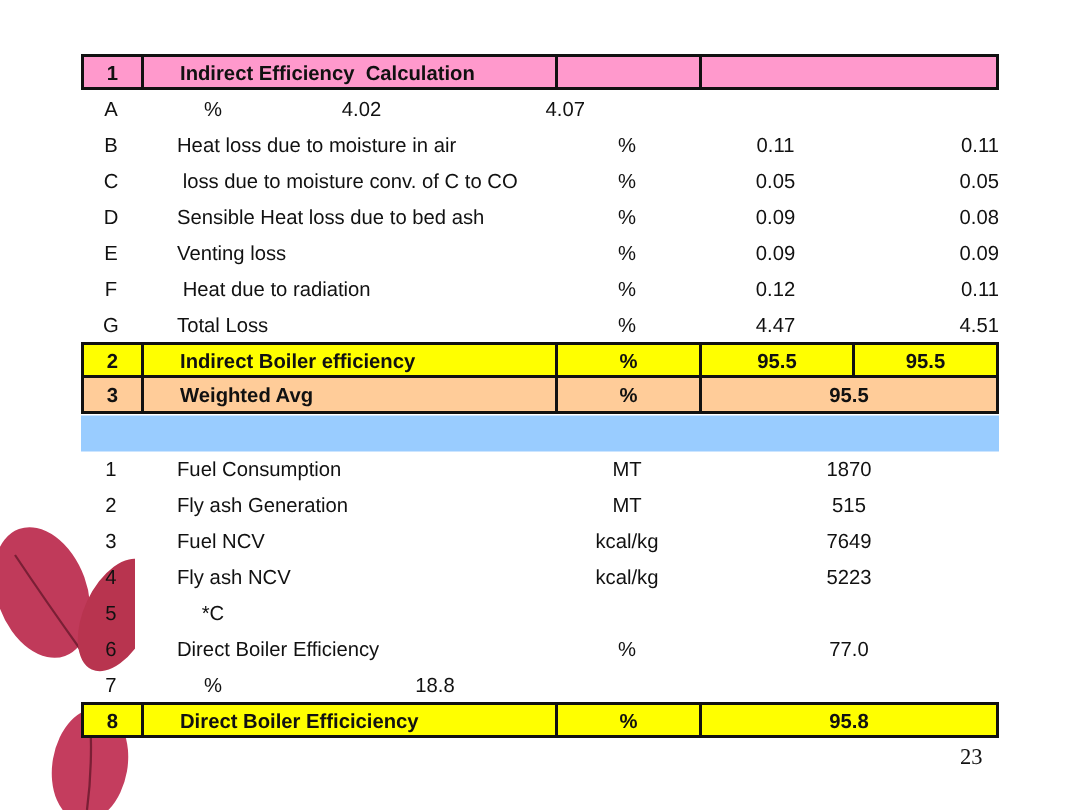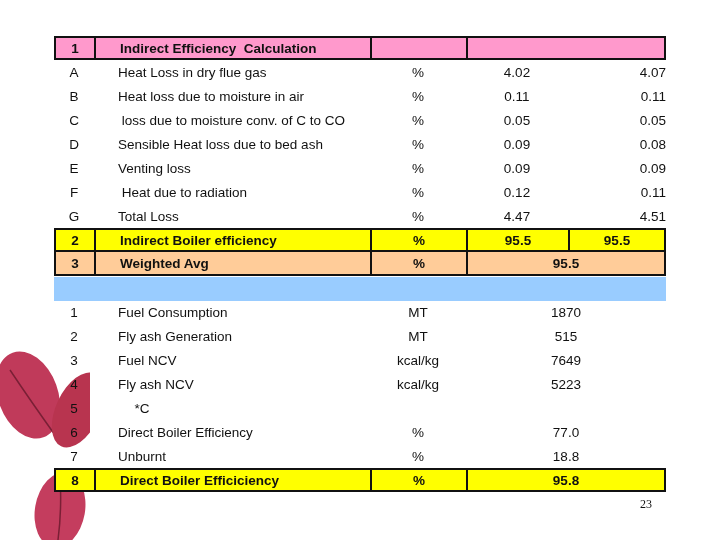--- a/index.html
+++ b/index.html
@@ -15,21 +15,21 @@
   .c34 { width:200px; text-align:center; }
   .boxed { border:2px solid #111; box-sizing:border-box; }
   .boxed > div { height:100%; display:flex; align-items:center; box-sizing:border-box; }
   .boxed > .c0 { justify-content:center; }
   .boxed > .c2, .boxed > .c3, .boxed > .c4, .boxed > .c34 { justify-content:center; }
   .vr { border-right:2px solid #111; }
   .pink { background:#ff99cc; font-weight:bold; }
   .yellow { background:#ffff00; font-weight:bold; }
   .peach { background:#ffcc99; font-weight:bold; }
   .blueband { position:absolute; left:54px; top:277px; width:612px; height:24px; background:#99ccff; }
-  .pgnum { position:absolute; left:640px; top:497px; font-family:"Liberation Serif", serif; font-size:12px; }
+  .pgnum { position:absolute; left:640px; top:497px; font-family:"Liberation Serif", serif; font-size:15px; }
 </style>
 </head>
 <body>
 
 <svg class="leaves" viewBox="0 0 90 190">
   <ellipse cx="28" cy="45" rx="30" ry="45" fill="#c03a5a" transform="rotate(-20 28 45)"></ellipse>
   <path d="M10 20 Q30 50 55 85" stroke="#7a1f35" stroke-width="1.5" fill="none"></path>
   <ellipse cx="78" cy="60" rx="22" ry="40" fill="#b8344f" transform="rotate(25 78 60)"></ellipse>
   <ellipse cx="60" cy="160" rx="25" ry="38" fill="#c43d5e" transform="rotate(10 60 160)"></ellipse>
   <path d="M60 125 Q62 160 58 190" stroke="#7a1f35" stroke-width="1.5" fill="none"></path>
@@ -37,21 +37,20 @@
 
 <div class="row boxed pink" style="top:36px;">
   <div class="c0 vr">1</div>
   <div class="c1 vr">Indirect Efficiency  Calculation</div>
   <div class="c2 vr"></div>
   <div style="flex:1;"></div>
 </div>
 
 <div class="row" style="top:60px;">
   <div class="c0">A</div>
-  <div class="c1">Heat Loss in dry flue gas</div>
   <div class="c2">%</div>
   <div class="c3">4.02</div>
   <div class="c4">4.07</div>
 </div>
 <div class="row" style="top:84px;">
   <div class="c0">B</div>
   <div class="c1">Heat loss due to moisture in air</div>
   <div class="c2">%</div>
   <div class="c3">0.11</div>
   <div class="c4">0.11</div>
@@ -138,21 +137,20 @@
   <div class="c2">*C</div>
 </div>
 <div class="row" style="top:420px;">
   <div class="c0">6</div>
   <div class="c1">Direct Boiler Efficiency</div>
   <div class="c2">%</div>
   <div class="c34">77.0</div>
 </div>
 <div class="row" style="top:444px;">
   <div class="c0">7</div>
-  <div class="c1">Unburnt</div>
   <div class="c2">%</div>
   <div class="c34">18.8</div>
 </div>
 
 <div class="row boxed yellow" style="top:468px;">
   <div class="c0 vr">8</div>
   <div class="c1 vr">Direct Boiler Efficiciency</div>
   <div class="c2 vr">%</div>
   <div style="flex:1; justify-content:center;">95.8</div>
 </div>

